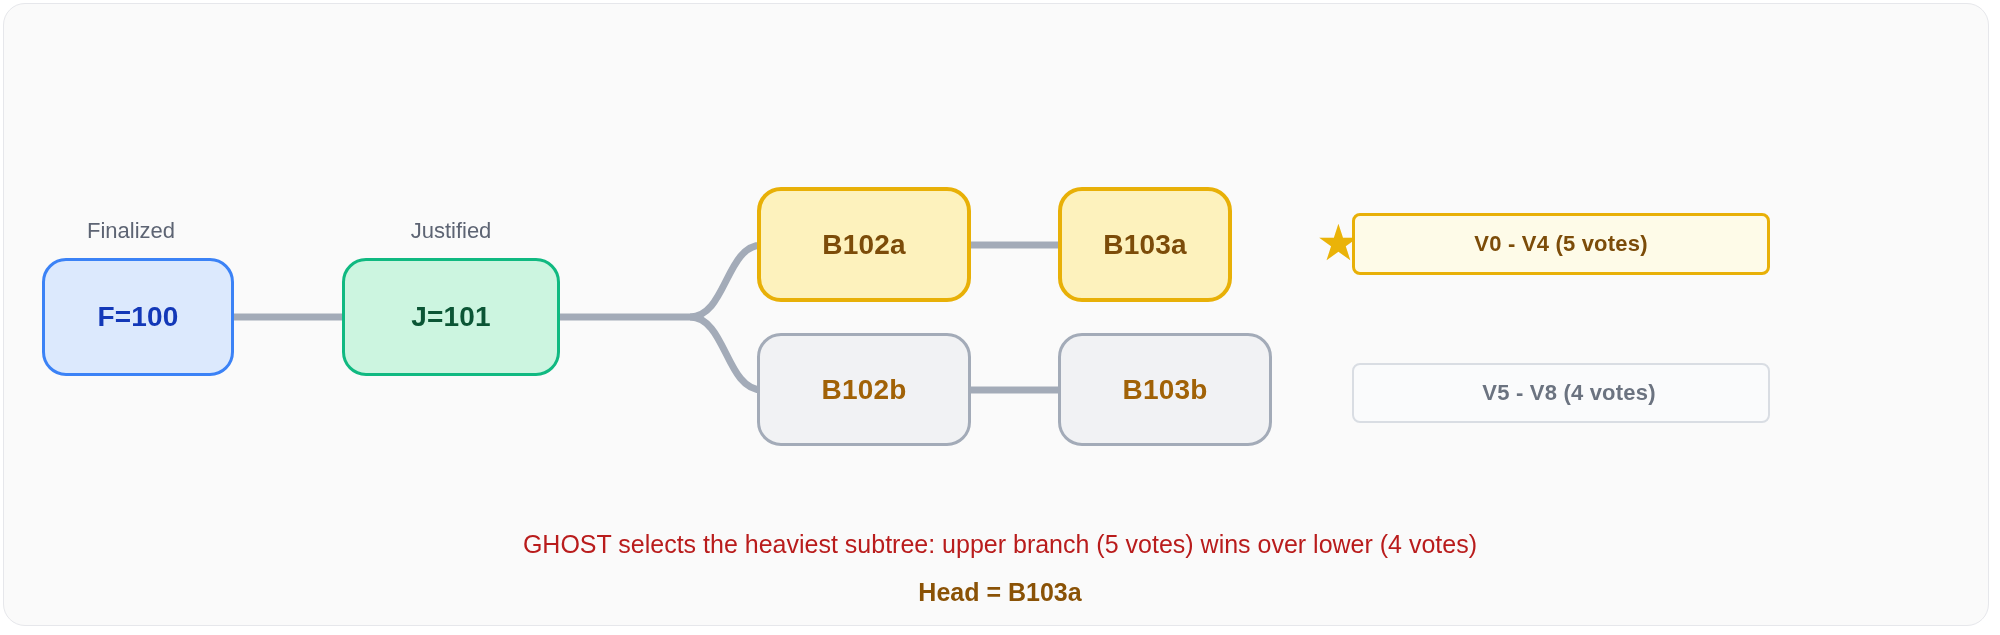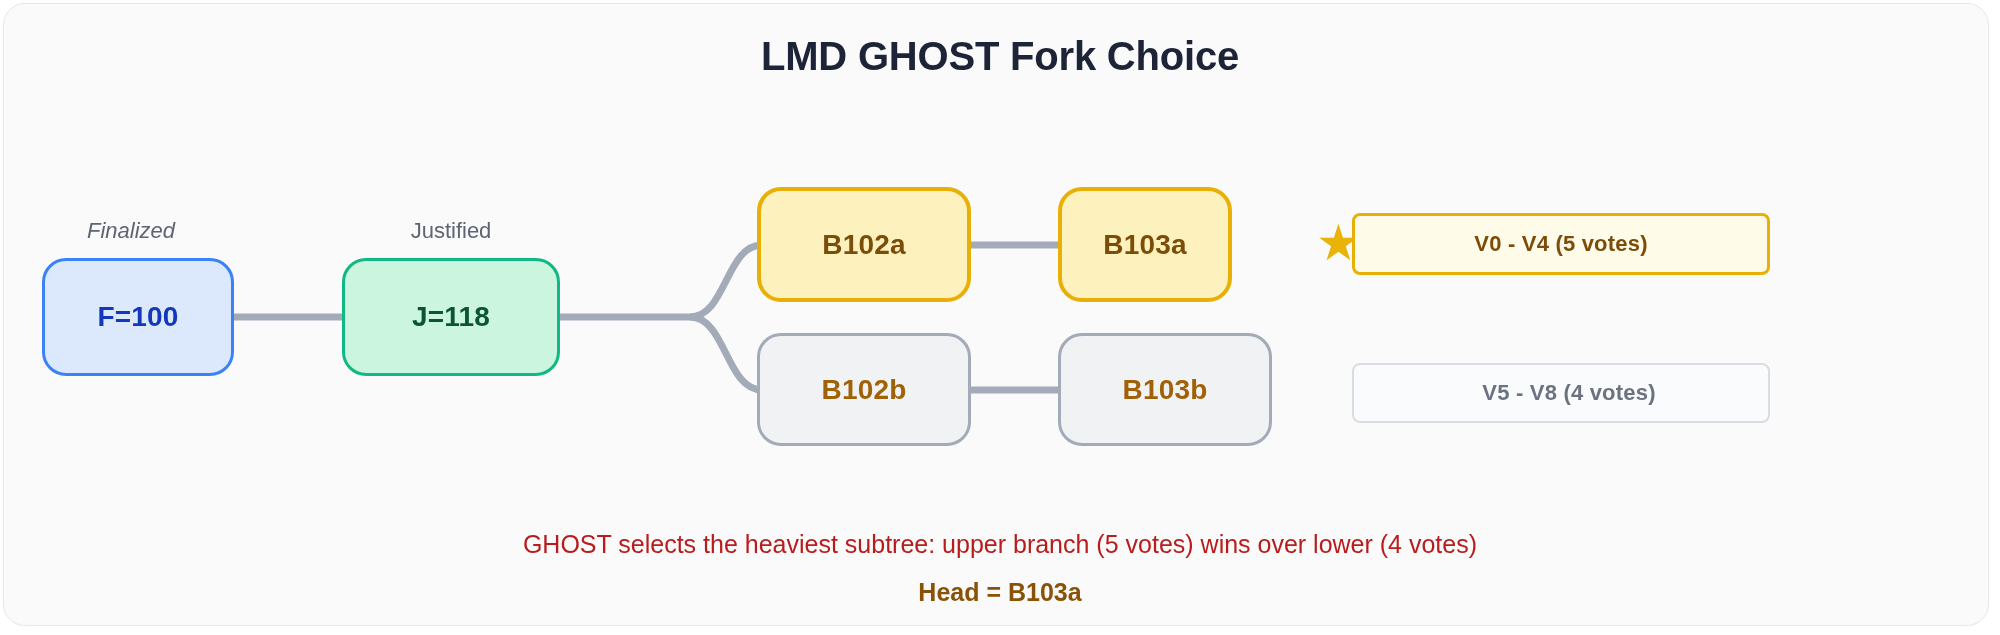--- a/index.html
+++ b/index.html
@@ -136,42 +136,41 @@
     color: #8a5206;
   }
 </style>
 </head>
 <body>
 
 <div id="stage">
 
   <div class="panel"></div>
 
-  <div class="title">LMD GHOST Fork Choice</div>
 
   <svg id="wires" viewBox="0 0 2000 635">
 
     <line x1="225" y1="317" x2="342" y2="317" stroke="#a3abb8" stroke-width="7" stroke-linecap="butt"></line>
 
     <line x1="560" y1="317" x2="690" y2="317" stroke="#a3abb8" stroke-width="7" stroke-linecap="butt"></line>
 
     <path d="M690,317 C726,317 726,245 762,245 L757,245" fill="none" stroke="#a3abb8" stroke-width="7" stroke-linecap="butt"></path>
 
     <path d="M690,317 C726,317 726,390 762,390 L757,390" fill="none" stroke="#a3abb8" stroke-width="7" stroke-linecap="butt"></path>
 
     <line x1="968" y1="245" x2="1060" y2="245" stroke="#a3abb8" stroke-width="7" stroke-linecap="butt"></line>
 
     <line x1="968" y1="390" x2="1060" y2="390" stroke="#a3abb8" stroke-width="7" stroke-linecap="butt"></line>
   </svg>
 
-  <div class="node-cap" style="left:35px; top:218px; width:192px;font-style:italic;">Finalized</div>
+  <div class="node-cap" style="left:35px; top:218px; width:192px;">Finalized</div>
   <div class="node n-final" style="left:42px; top:258px; width:192px; height:118px;">F=100</div>
 
   <div class="node-cap" style="left:342px; top:218px; width:218px;">Justified</div>
-  <div class="node n-just" style="left:342px; top:258px; width:218px; height:118px;">J=118</div>
+  <div class="node n-just" style="left:342px; top:258px; width:218px; height:118px;">J=101</div>
 
   <div class="node n-canon" style="left:757px; top:187px; width:214px; height:115px;">B102a</div>
   <div class="node n-canon" style="left:1058px; top:187px; width:174px; height:115px;">B103a</div>
 
   <div class="node n-fork" style="left:757px; top:333px; width:214px; height:113px;">B102b</div>
   <div class="node n-fork" style="left:1058px; top:333px; width:214px; height:113px;">B103b</div>
 
   <div class="star" style="left:1316px; top:218px;">★</div>
 
   <div class="chip chip-win" style="left:1352px; top:213px; width:418px; height:62px;">V0 - V4 (5 votes)</div>

